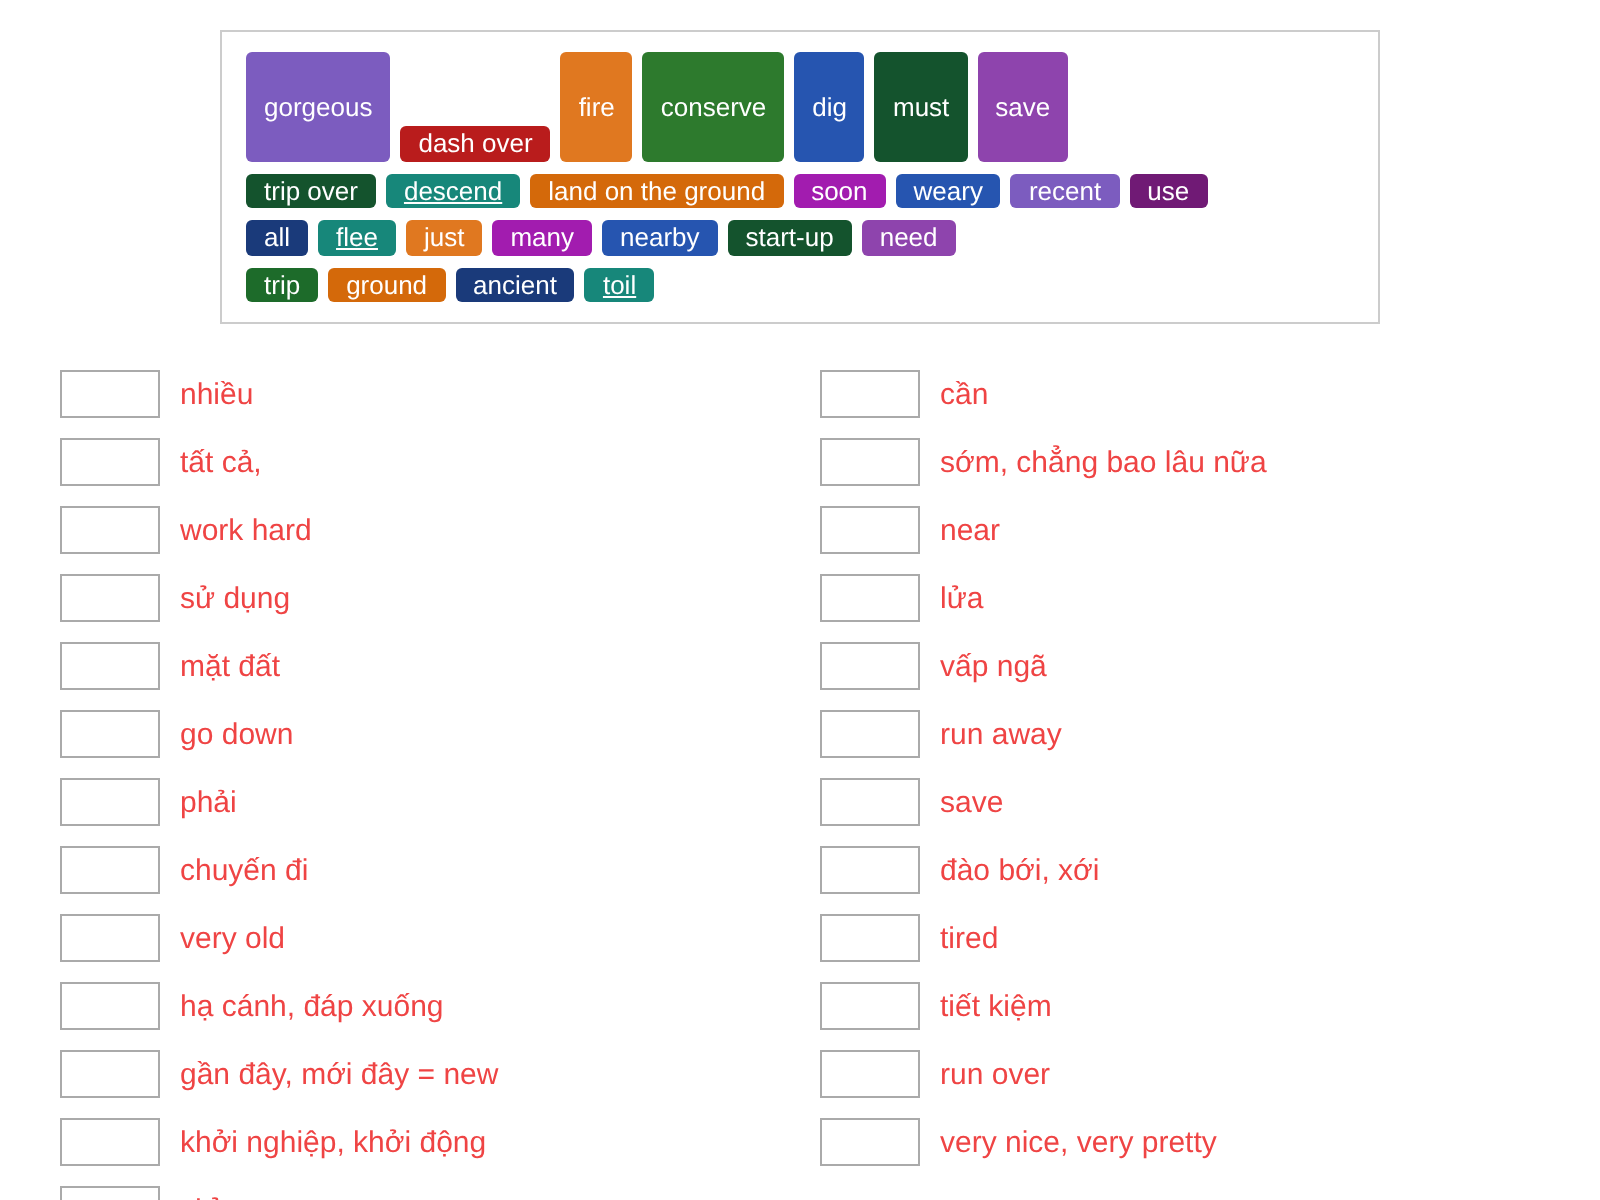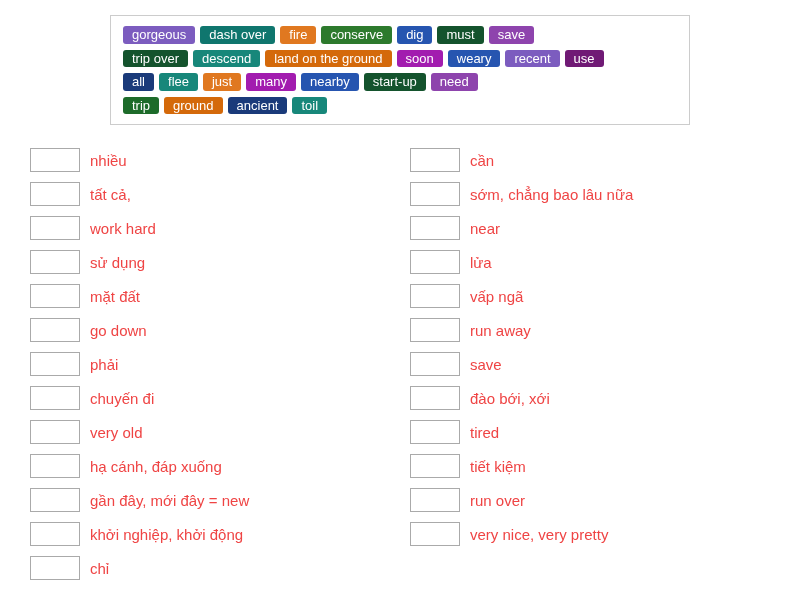--- a/index.html
+++ b/index.html
@@ -37,28 +37,28 @@
       border-radius: 3px;
       color: #fff;
       font-size: 13px;
       font-weight: 500;
       cursor: pointer;
       text-align: center;
       line-height: 1.2;
     }
 
     .color-purple  { background: #7c5cbf; }
-    .color-teal    { background: #0f766e; }
+    .color-teal    { background: #b91c1c; margin-top: 37px; }
     .color-orange  { background: #e07820; }
     .color-green   { background: #2d7a2d; }
     .color-blue    { background: #2655b0; }
     .color-red     { background: #14532d; }
     .color-violet  { background: #8e44ad; }
     .color-darkblue { background: #1a3a7a; }
-    .color-teal2   { background: #17877a; }
+    .color-teal2   { background: #17877a; text-decoration: underline; }
     .color-orange2 { background: #d4690a; }
     .color-green2  { background: #a21caf; }
     .color-purple2 { background: #701a75; }
     .color-darkgreen { background: #1d6b2a; }
 
     .vocab-section {
       display: flex;
       gap: 0;
       margin: 0 auto;
       max-width: 760px;

